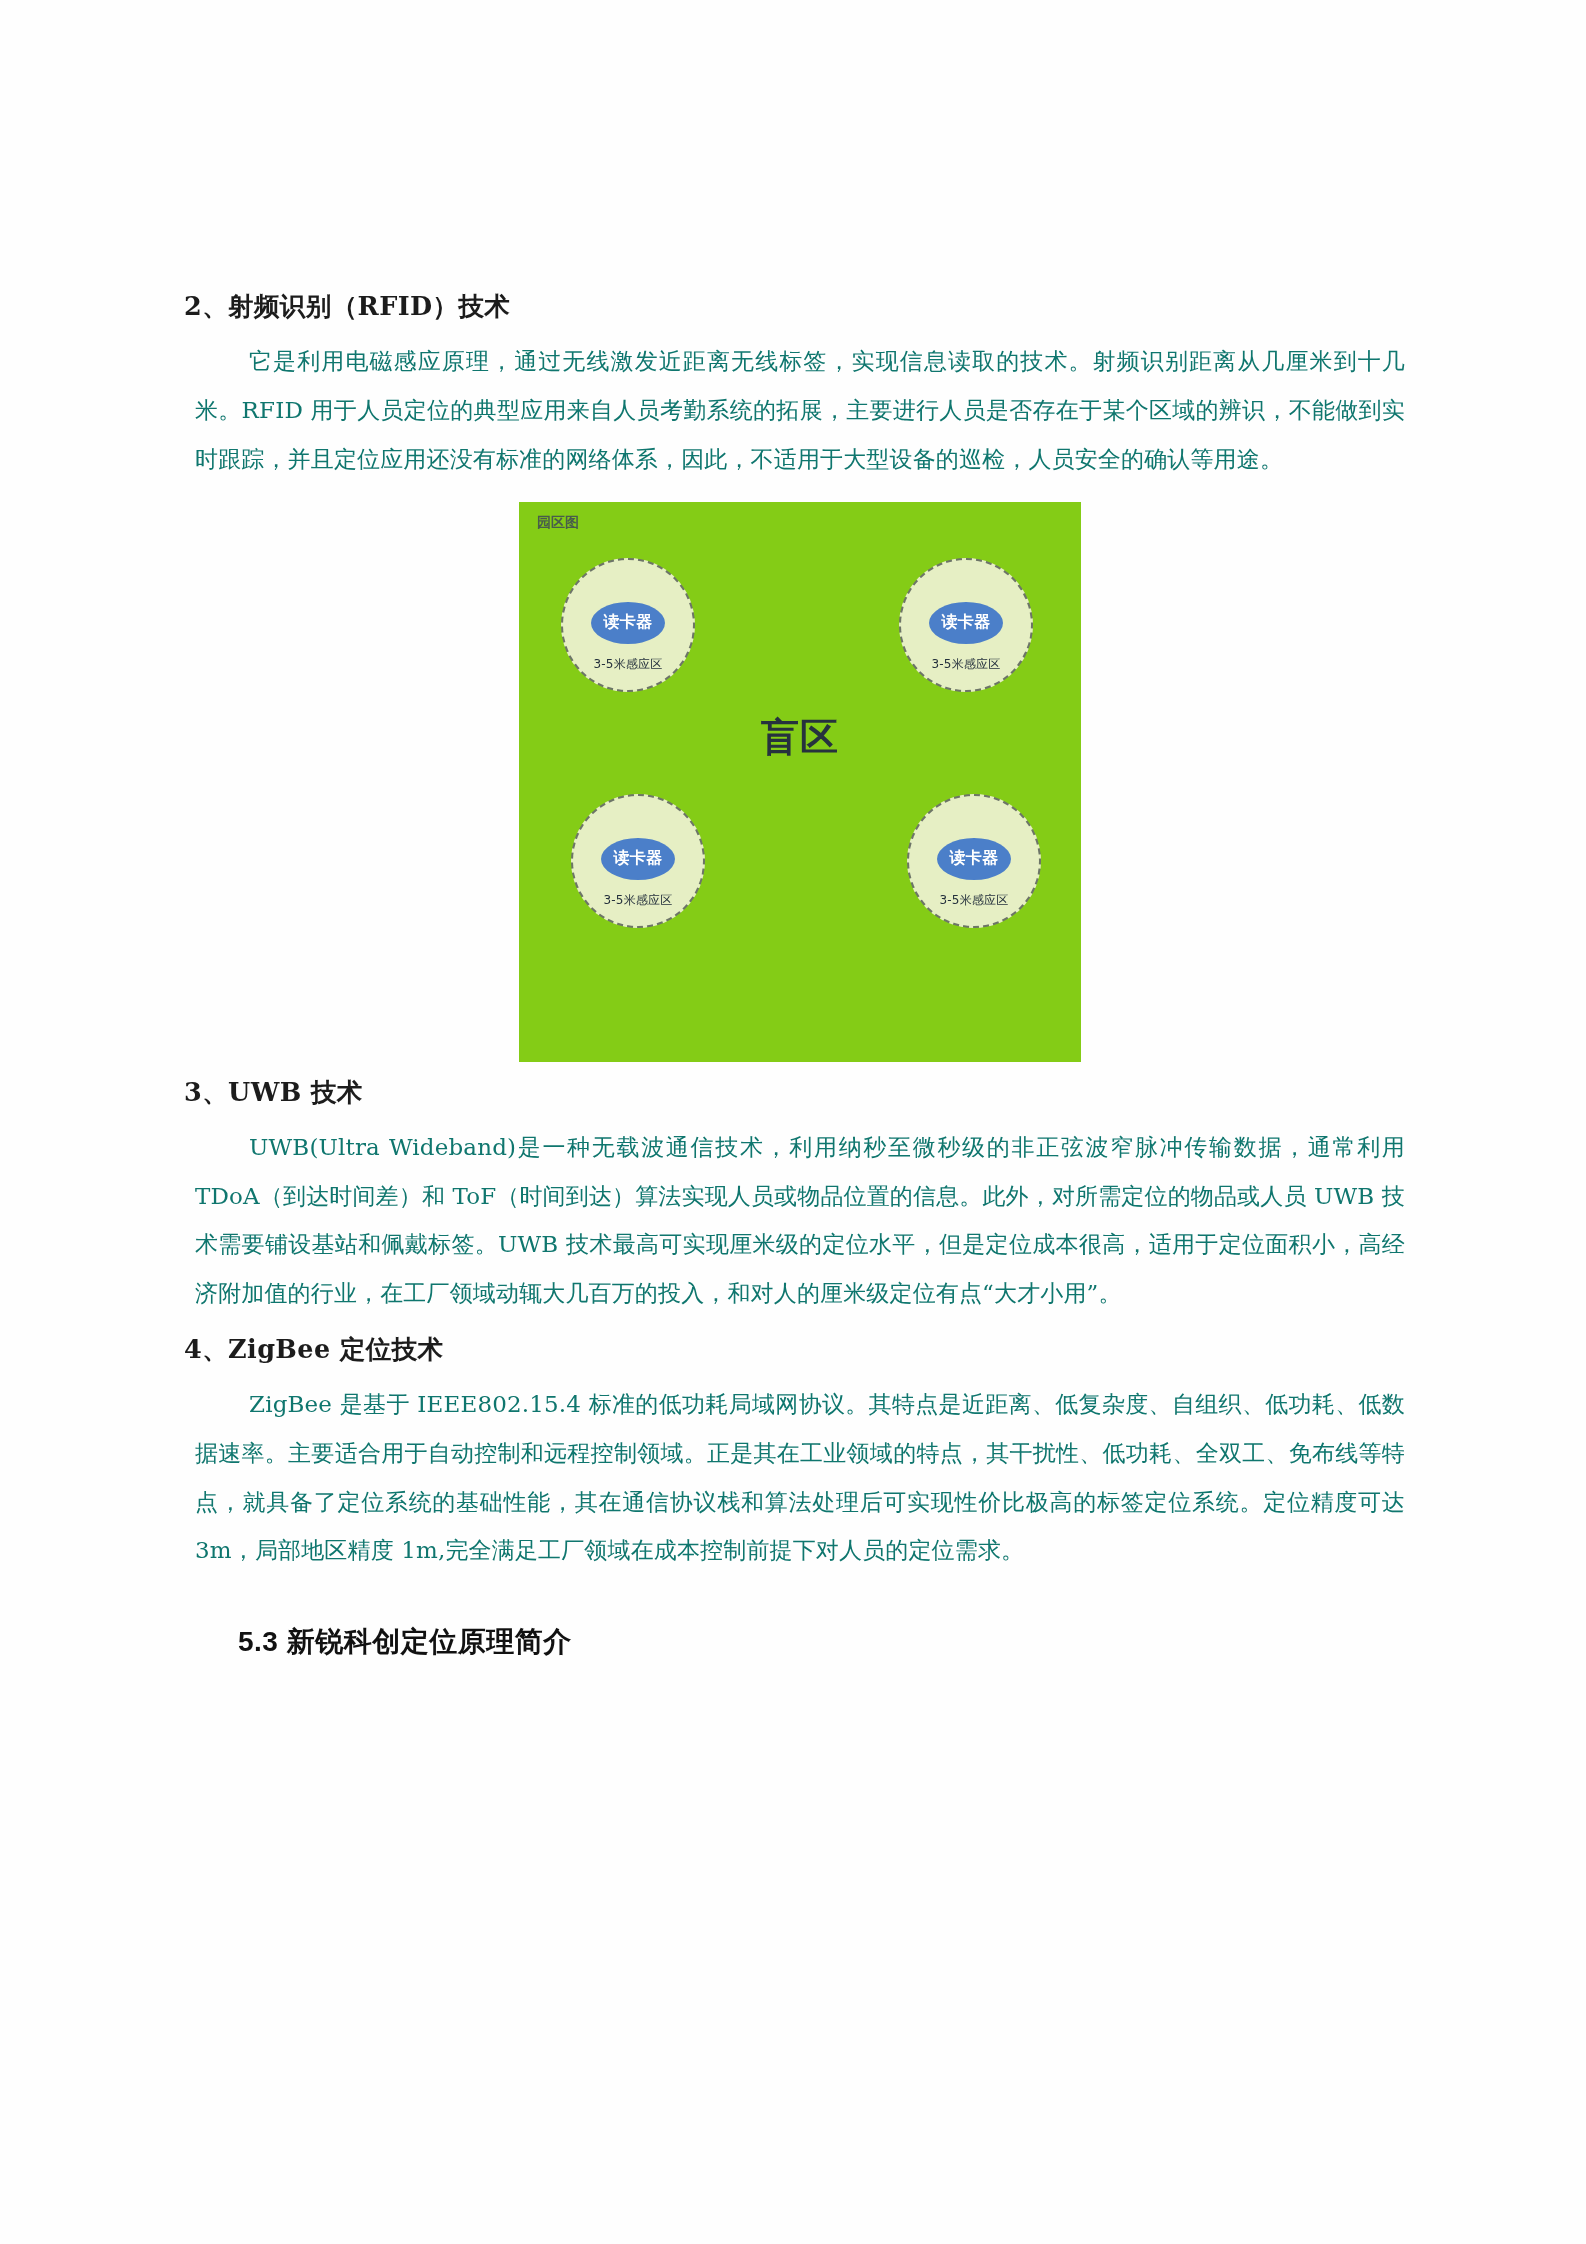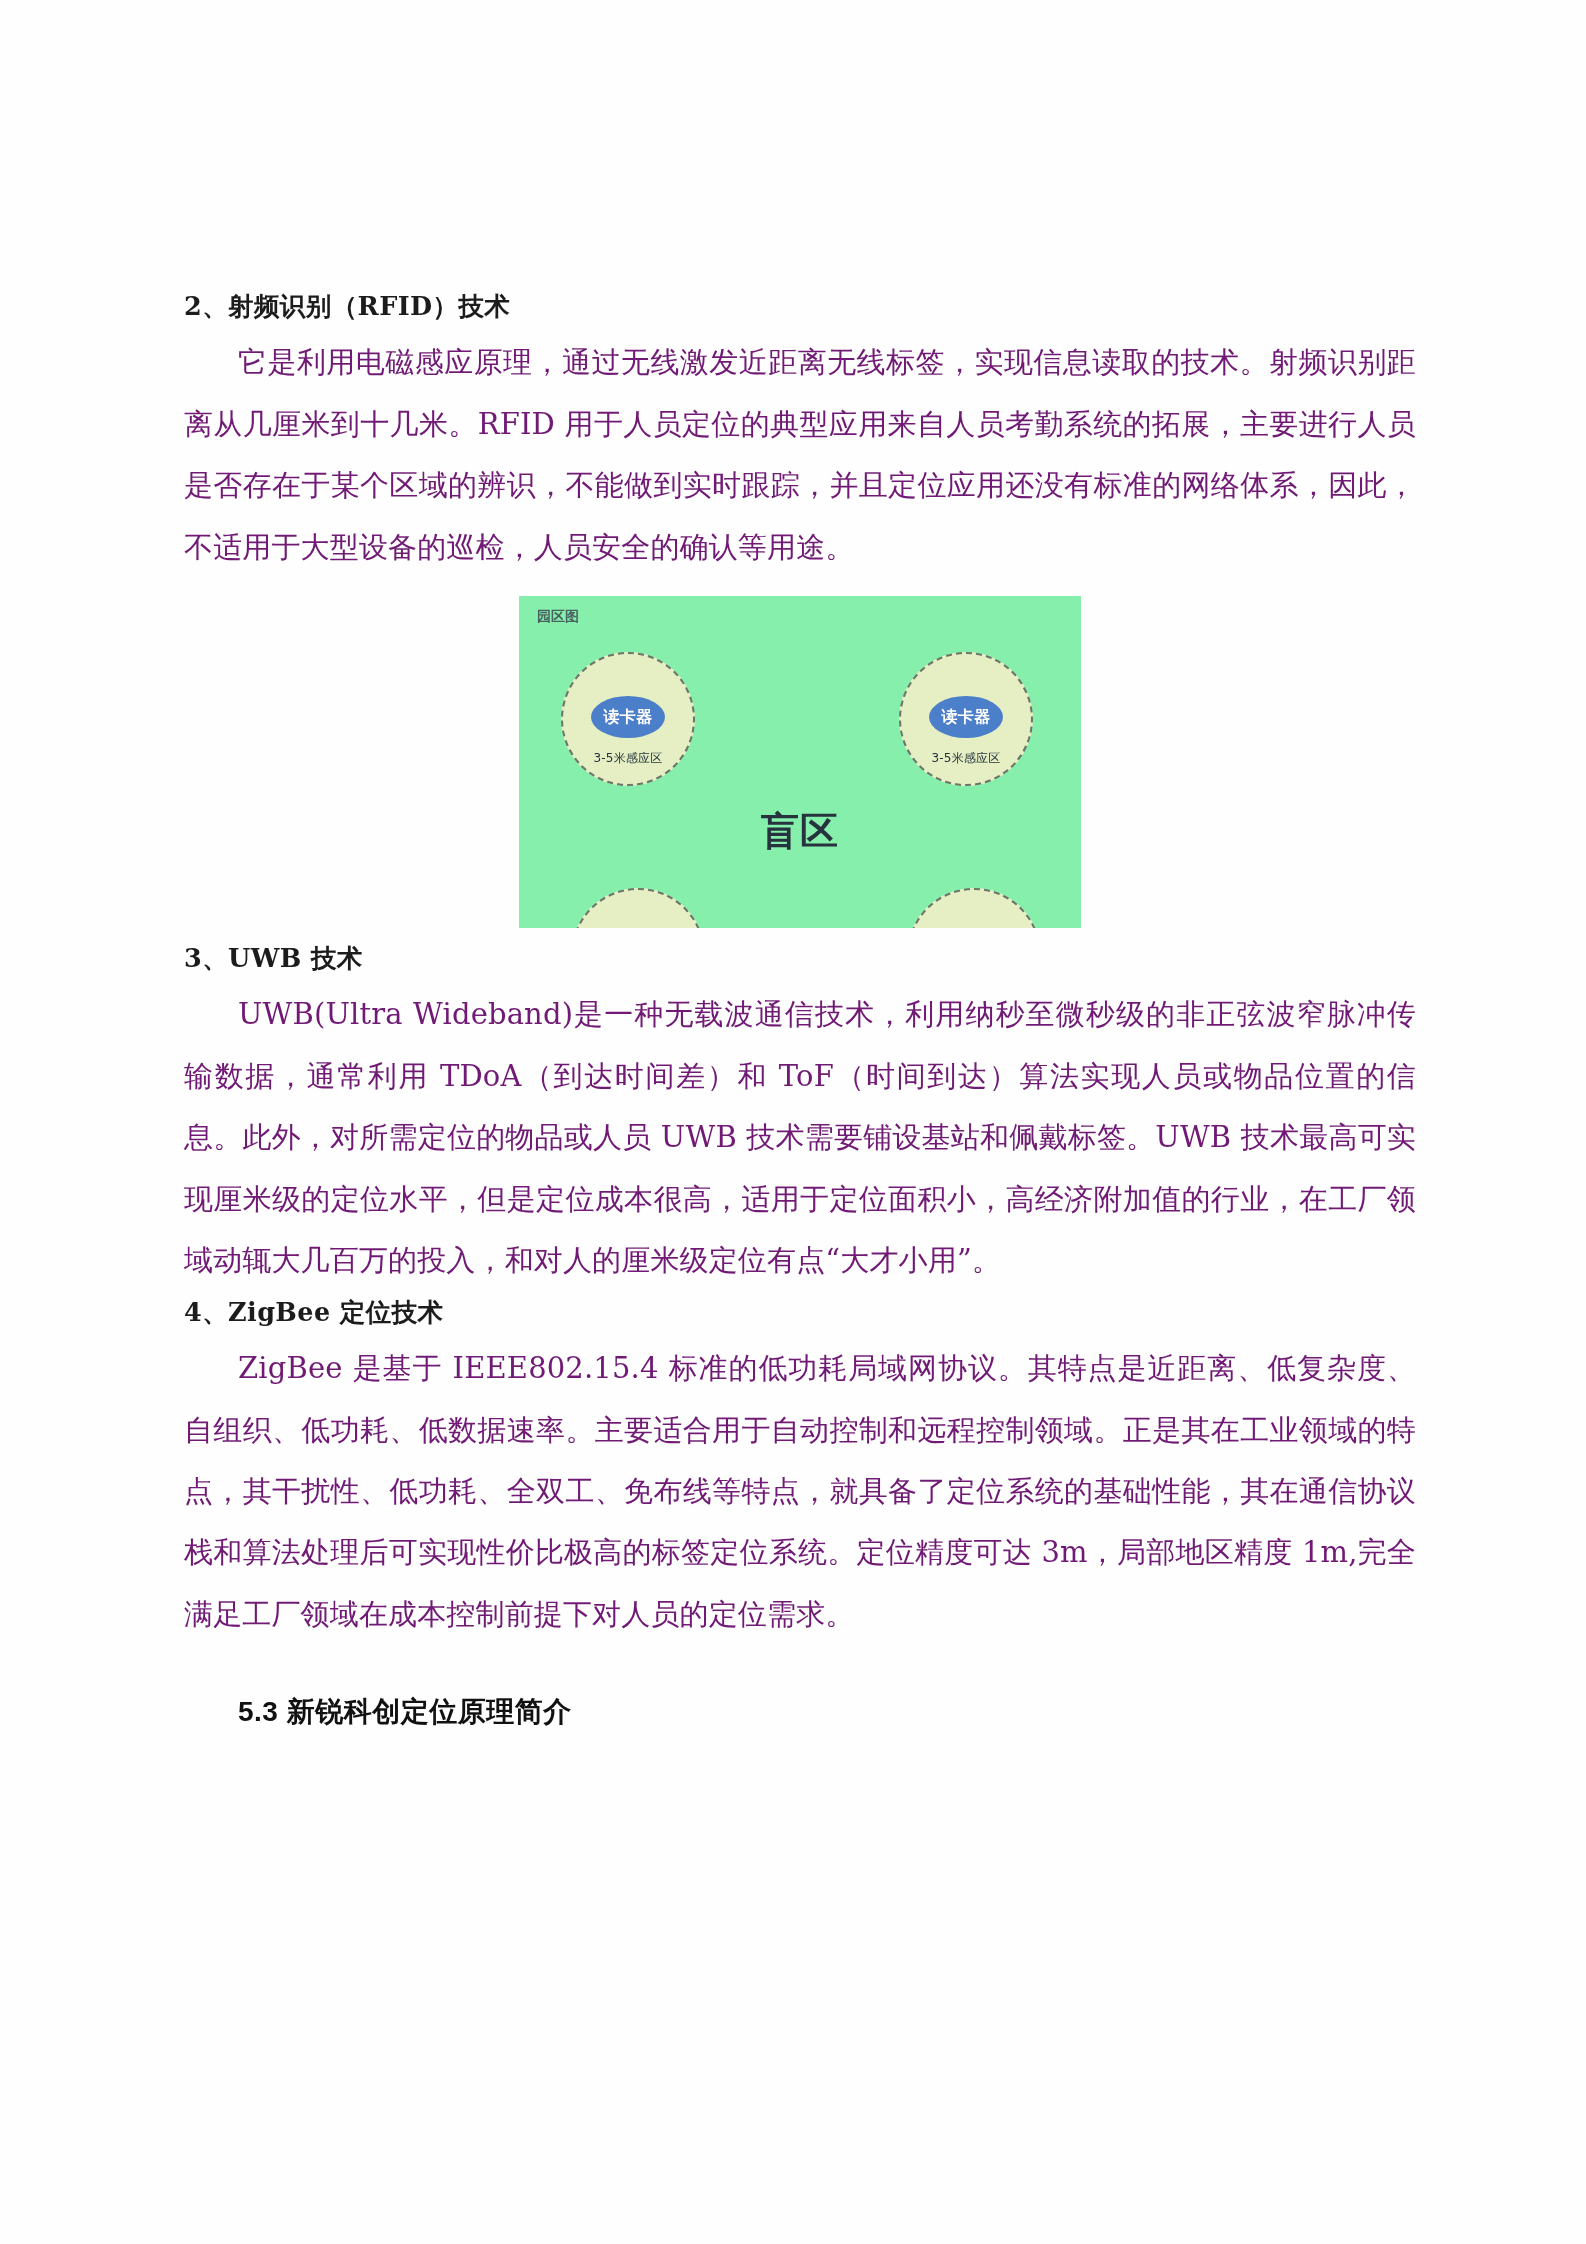--- a/index.html
+++ b/index.html
@@ -35,42 +35,42 @@
     font-size: 25.5px;
     line-height: 1.58;
     letter-spacing: 0.4px;
     color: #1c1c1c;
     margin: 0 0 6px 0;
     white-space: nowrap;
   }
 
   .para {
     font-family: "DejaVu Serif", "Liberation Serif", serif;
-    font-size: 29px;
+    font-size: 23px;
     line-height: 2.12;
     letter-spacing: 0.15px;
-    color: #701a75;
-    margin: 0;
+    color: #0f766e;
+    margin: 11px;
     text-align: justify;
     text-justify: inter-ideograph;
     text-indent: 54px;
   }
 
   
   .figure-wrap {
     width: 100%;
     display: flex;
     justify-content: center;
     margin: 18px 0 10px 0;
   }
   .figure {
     position: relative;
     width: 562px;
-    height: 332px;
-    background: #86efac;
+    height: 560px;
+    background: #84cc16;
     overflow: hidden;
   }
   .fig-corner-label {
     position: absolute;
     left: 18px;
     top: 12px;
     font-family: "DejaVu Sans", "Liberation Sans", sans-serif;
     font-size: 14px;
     font-weight: 700;
     color: #3e4a55;

